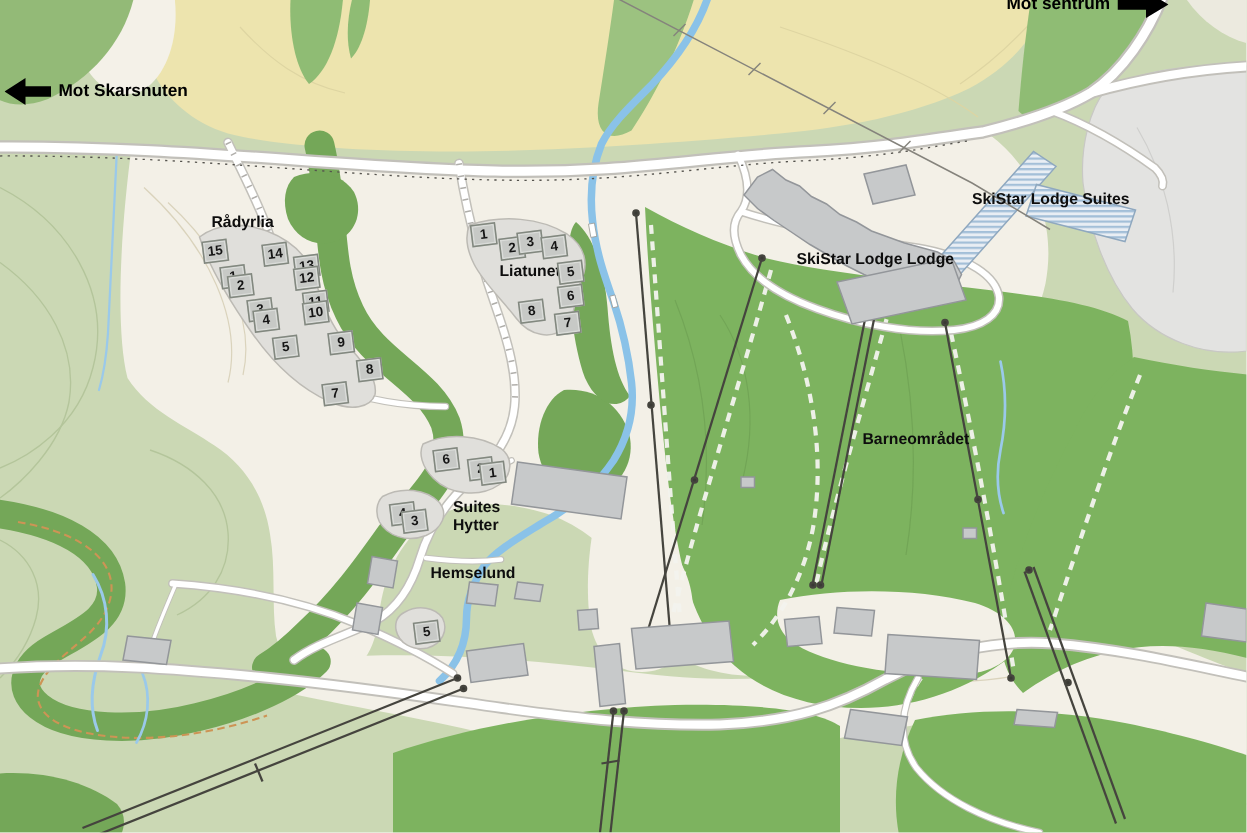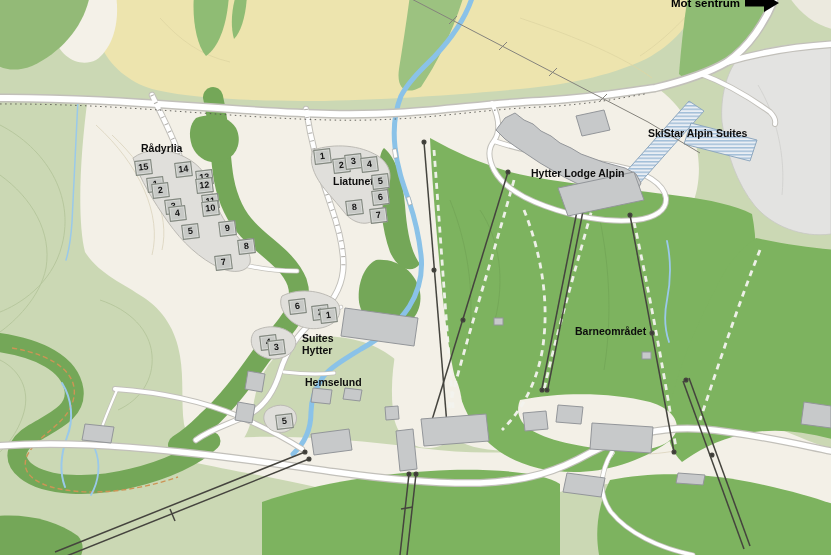--- a/index.html
+++ b/index.html
@@ -233,36 +233,42 @@
       <path d="M567,473 L605,478 L601,497 L563,492 Z"></path>
       <path d="M678,473 L705,475 L703,485 L676,483 Z"></path>
       <path d="M804,402 L831,406 L831,428 L801,424 Z"></path>
       <rect x="494" y="318" width="9" height="7"></rect>
       <rect x="642" y="352" width="9" height="7"></rect>
     </g>
   </svg>
 
   <div class="overlay">
 
+    <div class="sign" style="left:3px;top:51px">
+      <svg width="31" height="20" viewBox="0 0 31 20">
+        <path d="M31,6.5 L14,6.5 L14,1 L0,10 L14,19 L14,13.5 L31,13.5 Z" fill="#000"></path>
+      </svg>
+      <span>Mot Skarsnuten</span>
+    </div>
 
     <div class="sign" style="left:671px;top:-7px">
       <span>Mot sentrum</span>
       <svg width="34" height="20" viewBox="0 0 34 20">
         <path d="M0,6.5 L19,6.5 L19,1 L34,10 L19,19 L19,13.5 L0,13.5 Z" fill="#000"></path>
       </svg>
     </div>
 
   <div class="area-label" style="left: 141px; top: 142px;">Rådyrlia</div>
       <div class="area-label" style="left: 333px; top: 175px;">Liatunet</div>
-      <div class="area-label" style="left: 648px; top: 127px;">SkiStar Alpin Suites</div>
-      <div class="area-label" style="left: 531px; top: 167px;">Hytter Lodge Alpin</div>
-      <div class="area-label" style="left: 575px; top: 287px; margin-top: 38px;">Barneområdet</div>
+      <div class="area-label" style="left: 648px; top: 127px;">SkiStar Lodge Suites</div>
+      <div class="area-label" style="left: 531px; top: 167px;">SkiStar Lodge Lodge</div>
+      <div class="area-label" style="left: 575px; top: 287px;">Barneområdet</div>
       <div class="area-label" style="left: 302px; top: 332px;">Suites</div>
       <div class="area-label" style="left: 302px; top: 344px; text-align: right;">Hytter</div>
-      <div class="area-label" style="left: 305px; top: 376px;">Hemselund</div>
+      <div class="area-label" style="left: 287px; top: 376px;">Hemselund</div>
       <div class="lot" style="left: 142px; top: 166px;">15</div>
       <div class="lot" style="left: 182px; top: 168px;">14</div>
       <div class="lot" style="left: 154px; top: 183px;">1</div>
       <div class="lot" style="left: 159px; top: 189px;">2</div>
       <div class="lot" style="left: 203px; top: 176px;">13</div>
       <div class="lot" style="left: 203px; top: 184px;">12</div>
       <div class="lot" style="left: 172px; top: 205px;">3</div>
       <div class="lot" style="left: 176px; top: 212px;">4</div>
       <div class="lot" style="left: 209px; top: 200px;">11</div>
       <div class="lot" style="left: 209px; top: 207px;">10</div>

